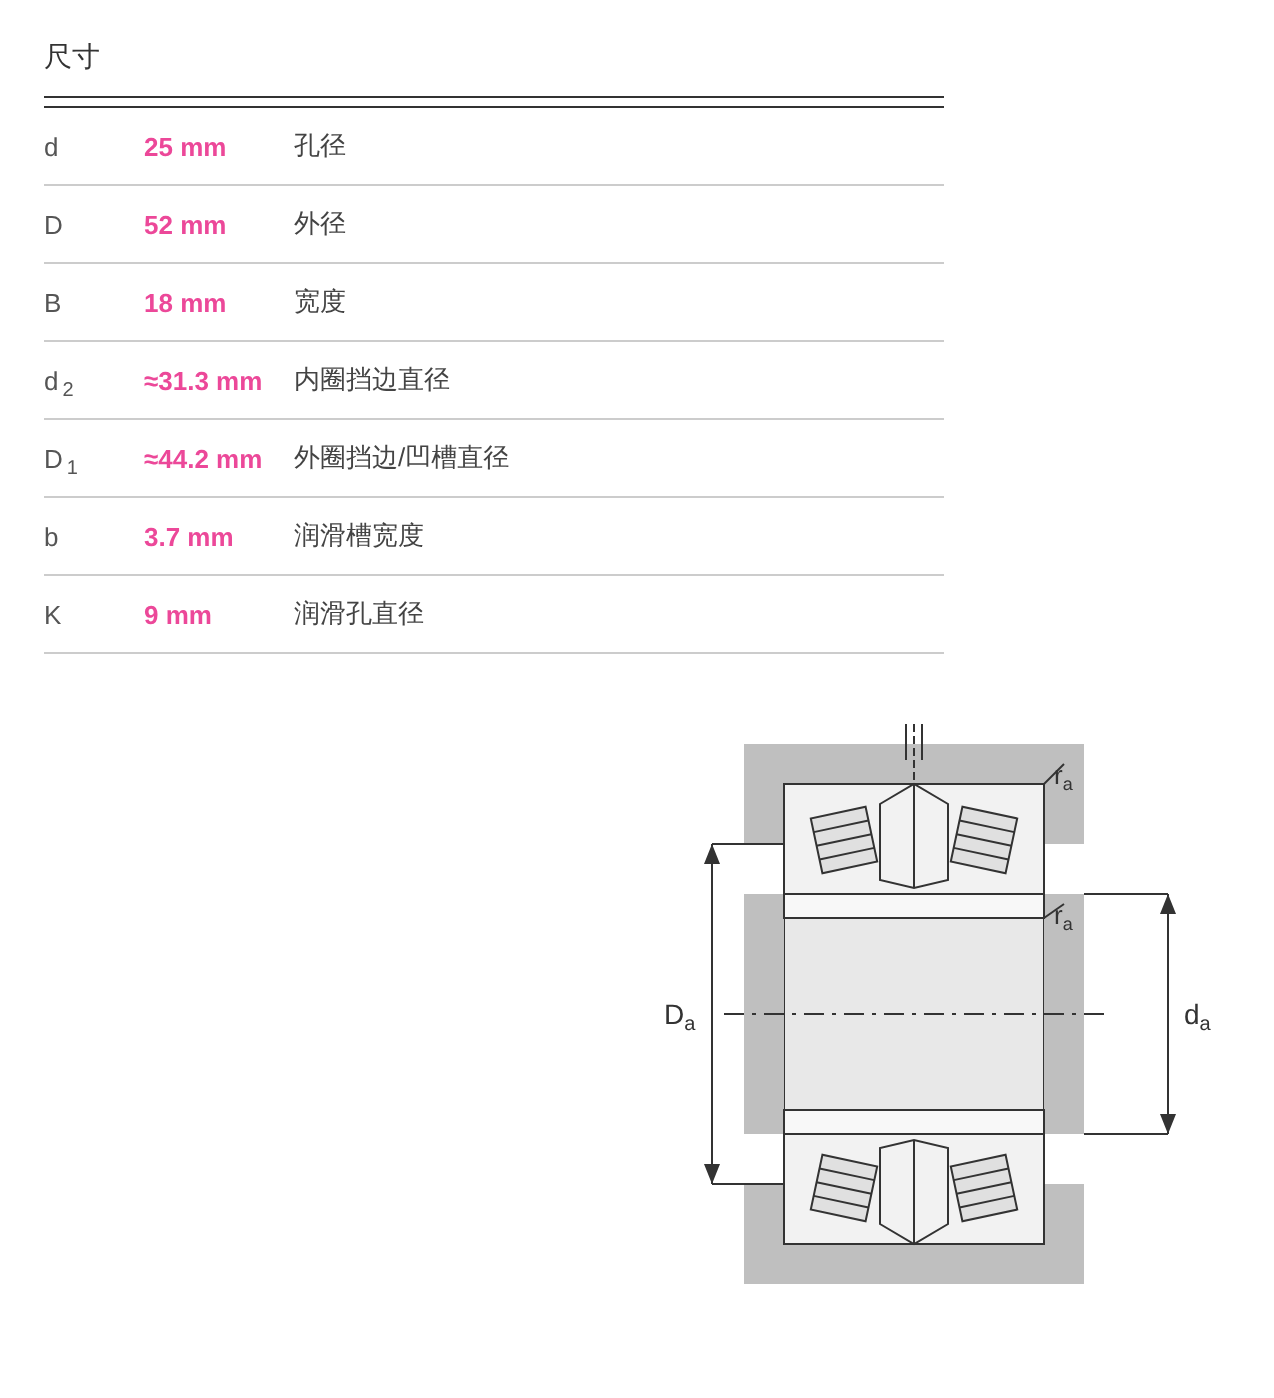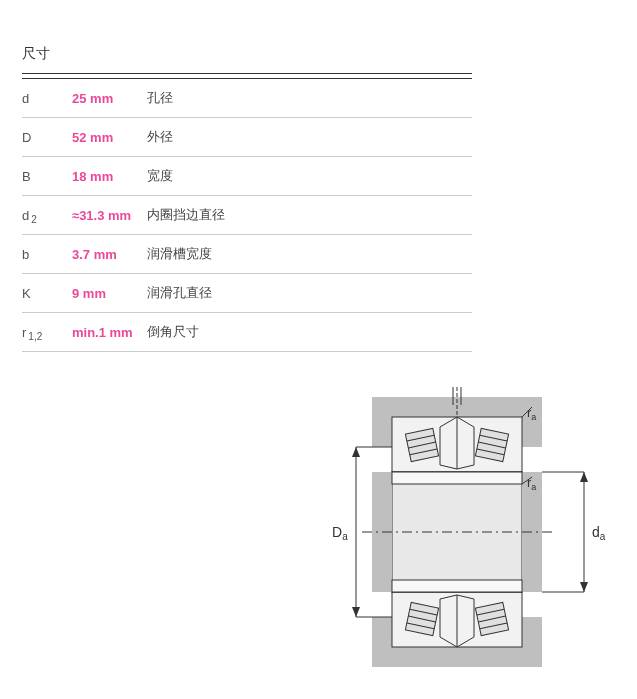--- a/index.html
+++ b/index.html
@@ -9,21 +9,20 @@
     font-size: 13px;
     color: #333;
     width: 637px;
     box-sizing: border-box;
     background: #fff;
   }
   .title {
     font-size: 14px;
     color: #333;
     margin-bottom: 10px;
-    margin-top: 25px;
   }
   table.dims {
     border-collapse: collapse;
     width: 450px;
   }
   table.dims thead {
     border-top: 1px solid #333;
     border-bottom: 1px solid #333;
   }
   table.dims th {
@@ -88,33 +87,33 @@
       <td class="sym"><span>B</span><span class="sub"></span></td>
       <td class="val">18 mm</td>
       <td class="desc">宽度</td>
     </tr>
     <tr>
       <td class="sym"><span>d</span><span class="sub">2</span></td>
       <td class="val">≈31.3 mm</td>
       <td class="desc">内圈挡边直径</td>
     </tr>
     <tr>
+      <td class="sym"><span>D</span><span class="sub">1</span></td>
+      <td class="val">≈44.2 mm</td>
+      <td class="desc">外圈挡边/凹槽直径</td>
+    </tr>
+    <tr>
       <td class="sym"><span>b</span><span class="sub"></span></td>
       <td class="val">3.7 mm</td>
       <td class="desc">润滑槽宽度</td>
     </tr>
     <tr>
       <td class="sym"><span>K</span><span class="sub"></span></td>
       <td class="val">9 mm</td>
       <td class="desc">润滑孔直径</td>
-    </tr>
-    <tr>
-      <td class="sym"><span>r</span><span class="sub">1,2</span></td>
-      <td class="val">min.1 mm</td>
-      <td class="desc">倒角尺寸</td>
     </tr>
   </tbody>
 </table>
 
 <div class="diagram-wrap">
 <svg width="300" height="290" viewBox="0 0 300 290">
 
   <rect x="50" y="10" width="170" height="50" fill="#bfbfbf" stroke="none"></rect>
 
   <rect x="50" y="230" width="170" height="50" fill="#bfbfbf" stroke="none"></rect>

